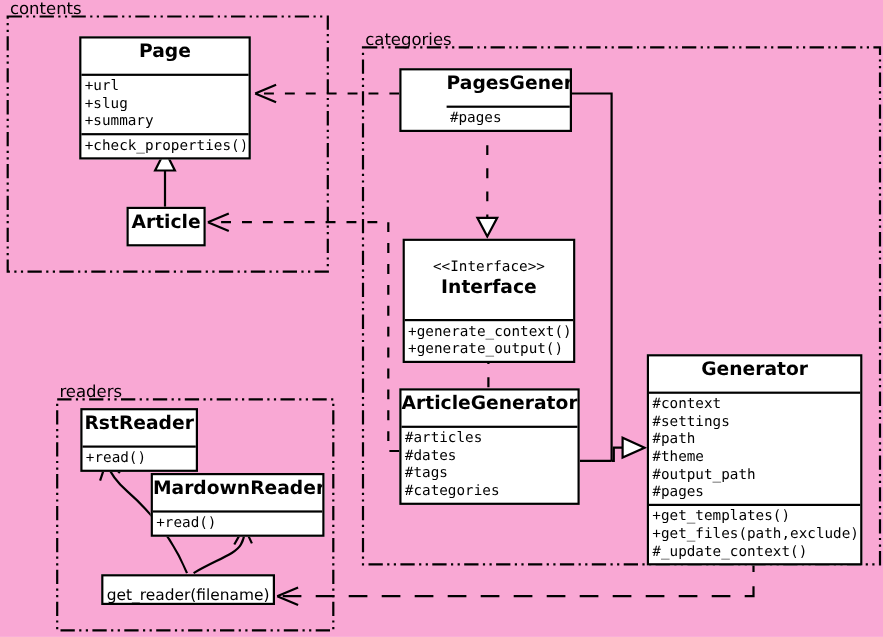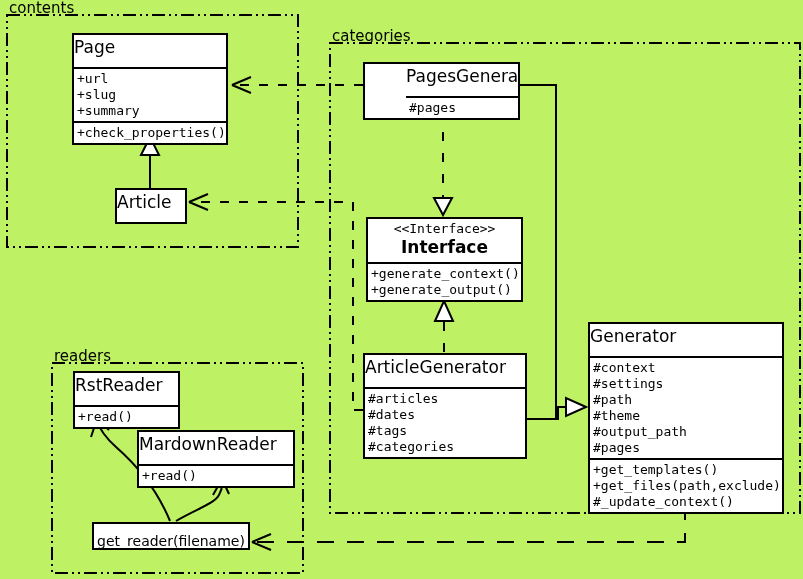--- a/index.html
+++ b/index.html
@@ -1,24 +1,24 @@
 <!DOCTYPE html>
 <html><head>
 <meta charset="utf-8">
 <style>
   html,body{margin:0;padding:0;background:#fff;}
   .canvas{
-    position:relative;width:803px;height:579px;background:#bef264;
+    position:relative;width:803px;height:579px;background:#f9a8d4;
     font-family:"DejaVu Sans","Liberation Sans",sans-serif;color:#000;overflow:hidden;
   }
   svg.wires{position:absolute;left:0;top:0;z-index:1;}
   .pkg-label{position:absolute;z-index:2;font-size:15px;line-height:14px;background:transparent;white-space:nowrap;}
   .uml-class{position:absolute;z-index:3;background:#fff;border:2px solid #000;box-sizing:border-box;}
-  .uml-title{font-weight:normal;font-size:17px;text-align:left;line-height:25px;height:32px;white-space:nowrap;overflow:hidden;}
-  .uml-head{padding:2px 0;height:39px;}
+  .uml-title{font-weight:bold;font-size:17px;text-align:center;line-height:25px;height:32px;white-space:nowrap;overflow:hidden;}
+  .uml-head{padding:16px 0;height:39px;}
   .uml-stereo{font-family:"DejaVu Sans Mono","Liberation Mono",monospace;font-size:13px;line-height:16px;text-align:center;white-space:nowrap;}
   .uml-iname{font-weight:bold;font-size:17px;line-height:21px;text-align:center;white-space:nowrap;}
   .uml-sec{border-top:2px solid #000;padding:2px 3px;font-family:"DejaVu Sans Mono","Liberation Mono",monospace;font-size:13px;line-height:16px;}
   .uml-line{white-space:pre;overflow:hidden;}
   .plain-box{position:absolute;z-index:3;background:#fff;border:2px solid #000;box-sizing:border-box;text-align:center;font-size:14px;line-height:34px;height:28px;white-space:nowrap;}
 </style>
 </head>
 <body>
 
 <div class="canvas">

